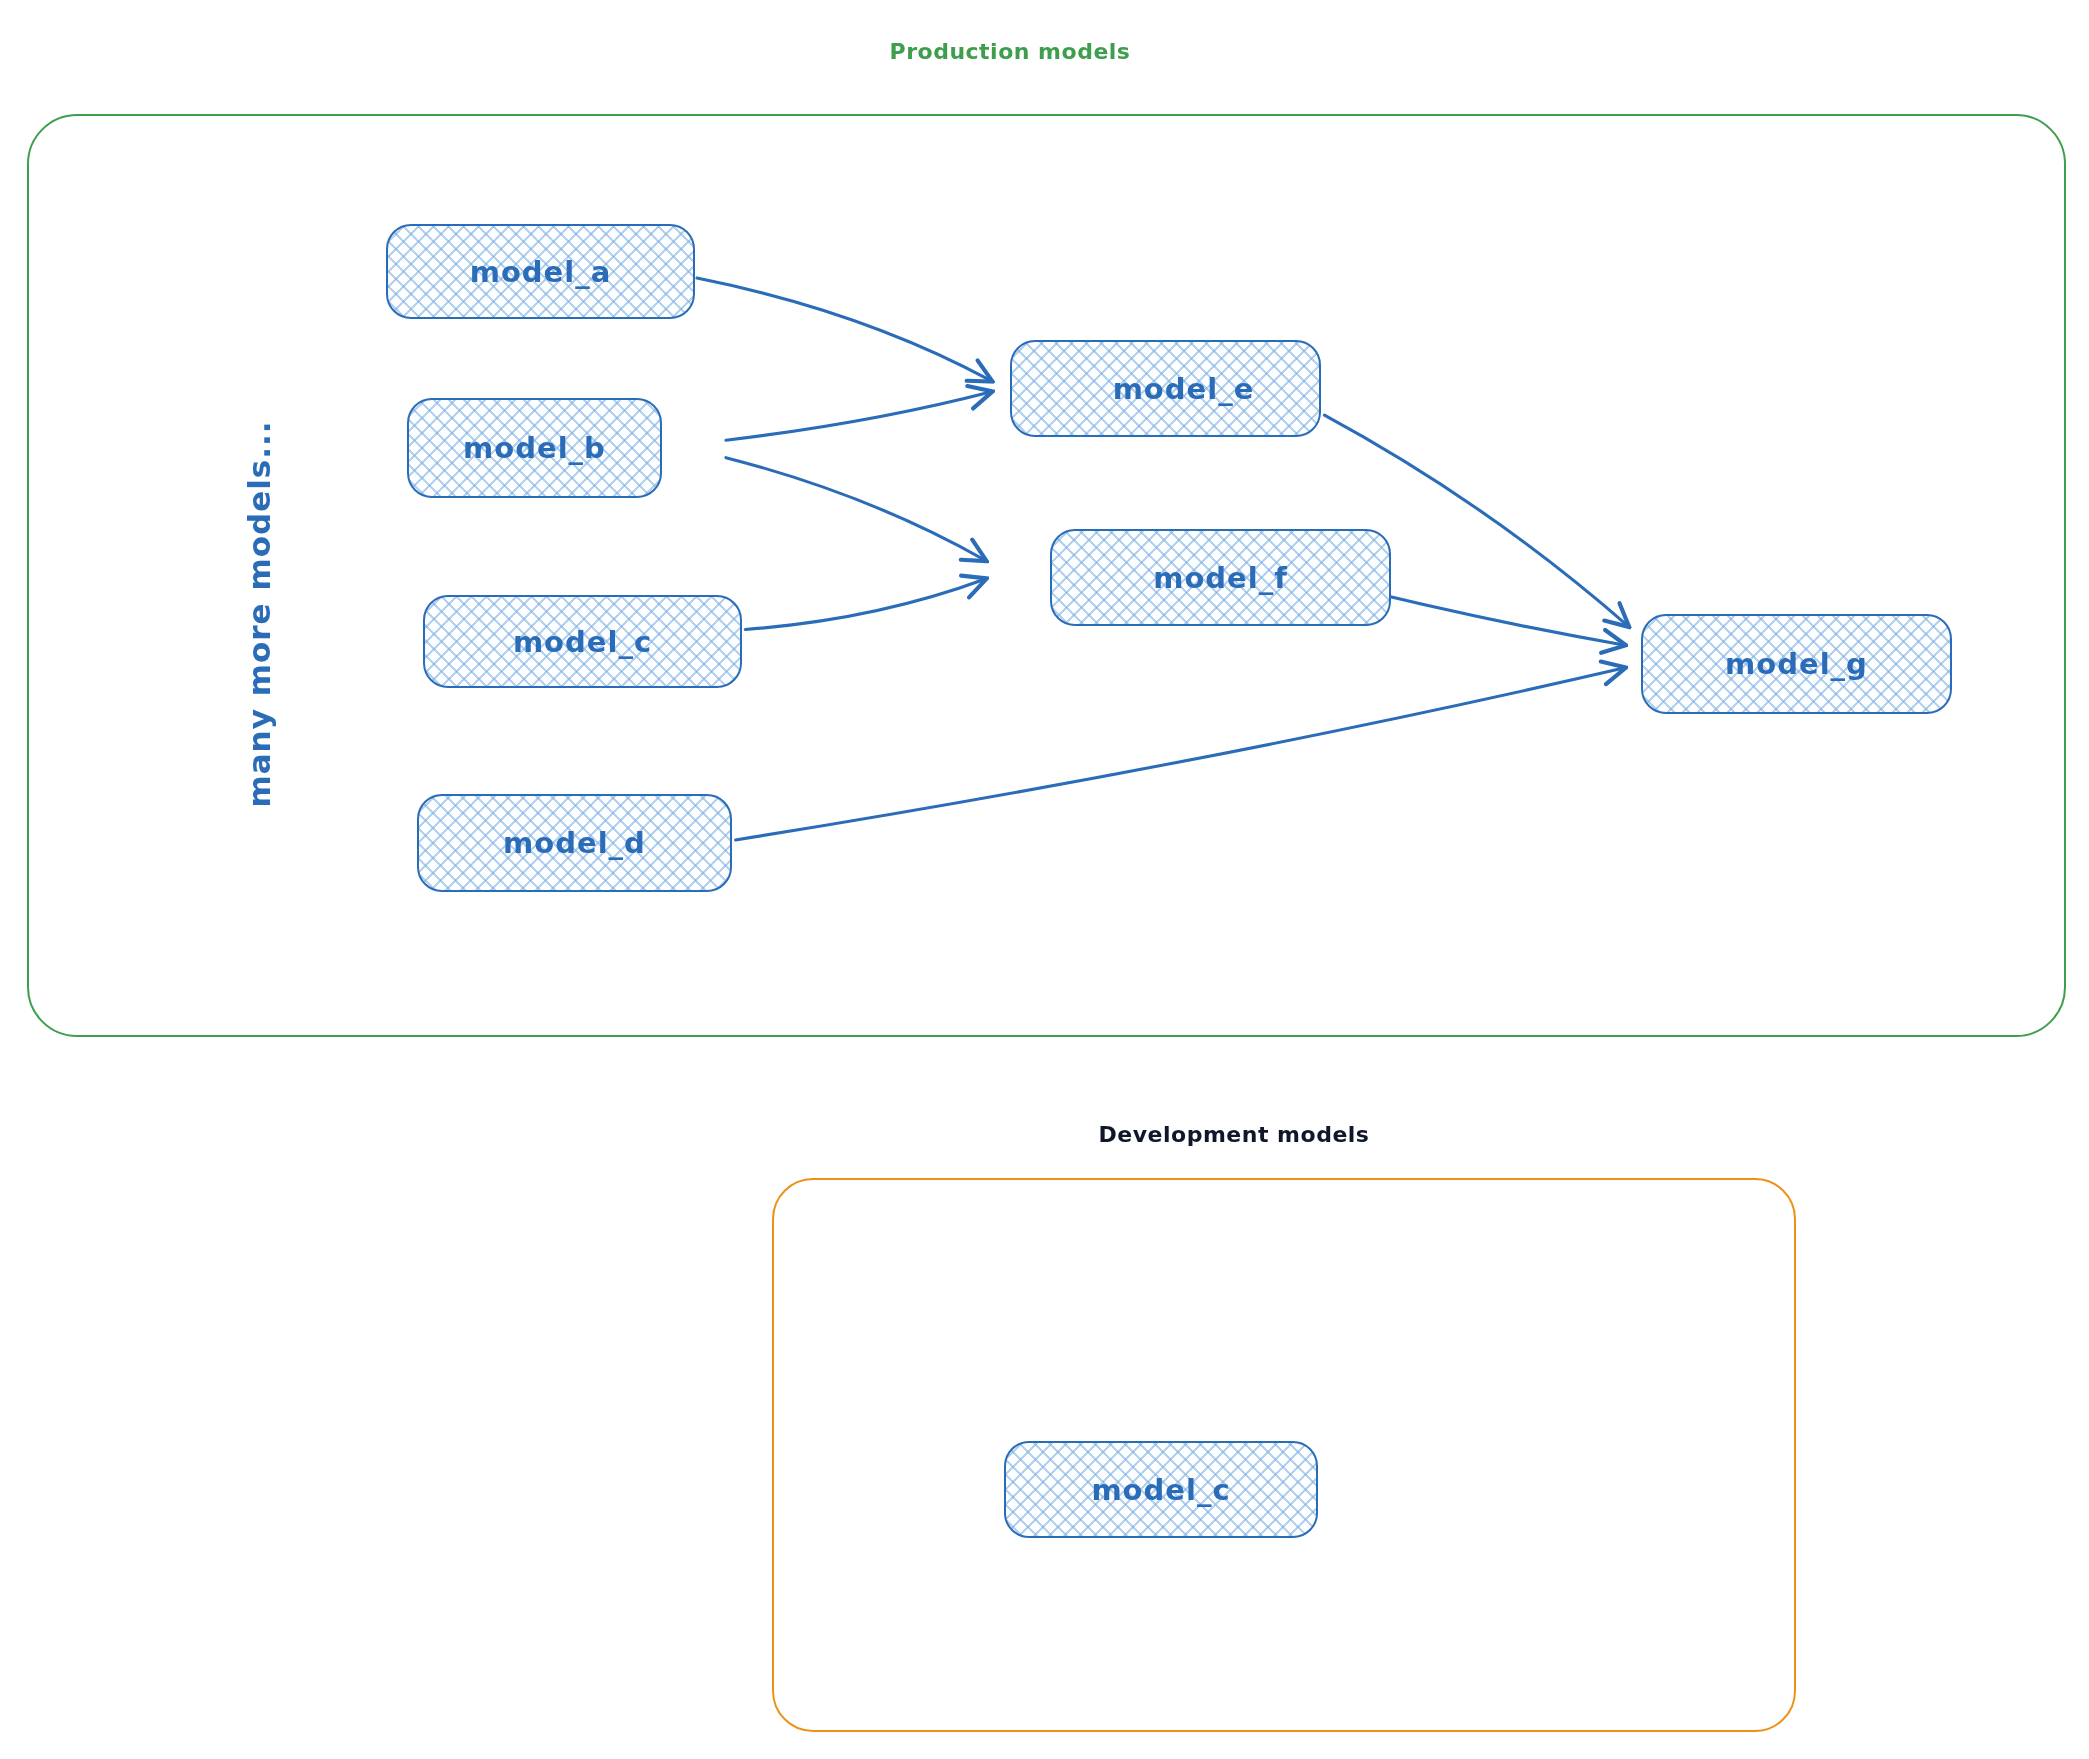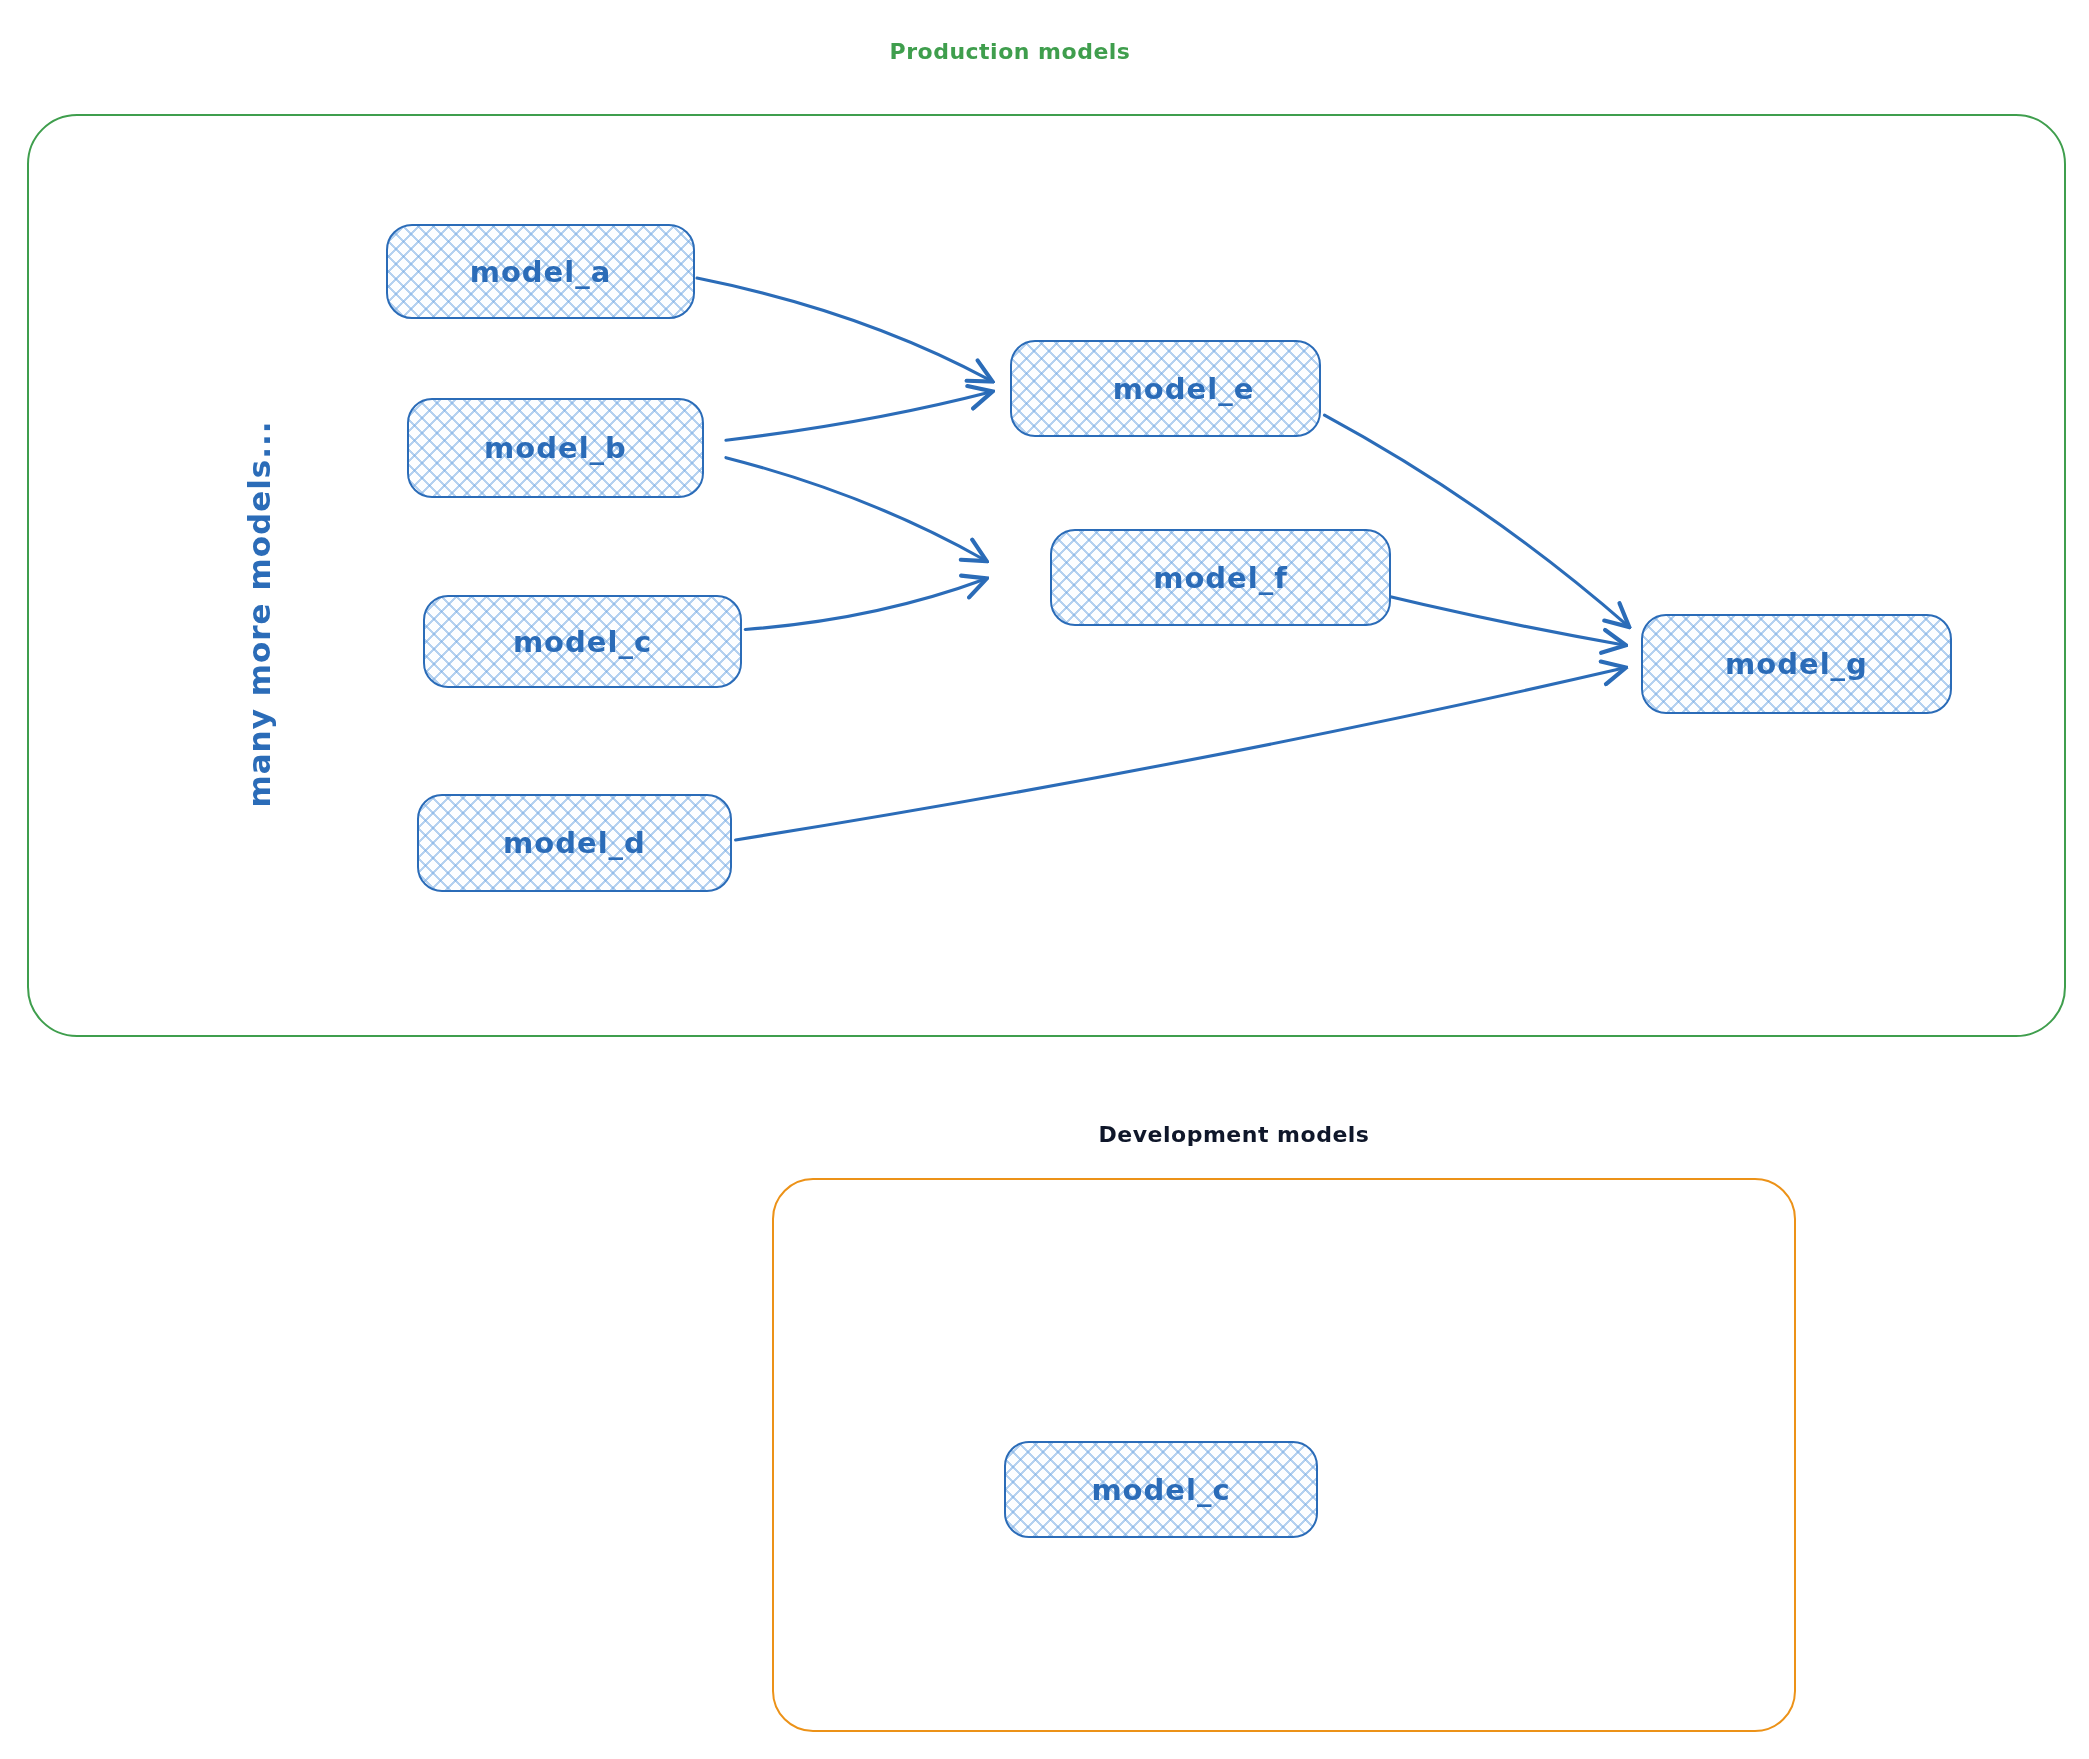--- a/index.html
+++ b/index.html
@@ -52,22 +52,22 @@
     color: #2b6cb8;
     font-size: 29px;
     font-weight: 600;
     letter-spacing: 1px;
     background-color: #fdfeff;
     background-image:
       repeating-linear-gradient(45deg, rgba(122,173,228,0.55) 0px, rgba(122,173,228,0.55) 1.9px, transparent 1.9px, transparent 10.6px),
       repeating-linear-gradient(135deg, rgba(122,173,228,0.55) 0px, rgba(122,173,228,0.55) 1.9px, transparent 1.9px, transparent 10.6px);
     box-sizing: border-box;
   }
-  .node-model-a { left: 386px; top: 224px; width: 309px; height: 95px; border-radius: 26px; }
-  .node-model-b { left: 407px; top: 398px; width: 297px; height: 100px; justify-content: center; }
+  .node-model-a { left: 386px; top: 224px; width: 309px; height: 95px; }
+  .node-model-b { left: 407px; top: 398px; width: 255px; height: 100px; justify-content: center; }
   .node-model-c { left: 423px; top: 595px; width: 319px; height: 93px; }
   .node-model-d { left: 417px; top: 794px; width: 315px; height: 98px; }
   .node-model-e { left: 1010px; top: 340px; width: 311px; height: 97px; padding-left: 36px; }
   .node-model-f { left: 1004px; top: 529px; width: 341px; height: 97px; margin-left: 46px; }
   .node-model-g { left: 1641px; top: 614px; width: 311px; height: 100px; }
   .node-model-c-dev { left: 1004px; top: 1441px; width: 314px; height: 97px; }
   .side-note {
     position: absolute;
     left: 259px; top: 614px;
     transform: translate(-50%, -50%) rotate(-90deg);

